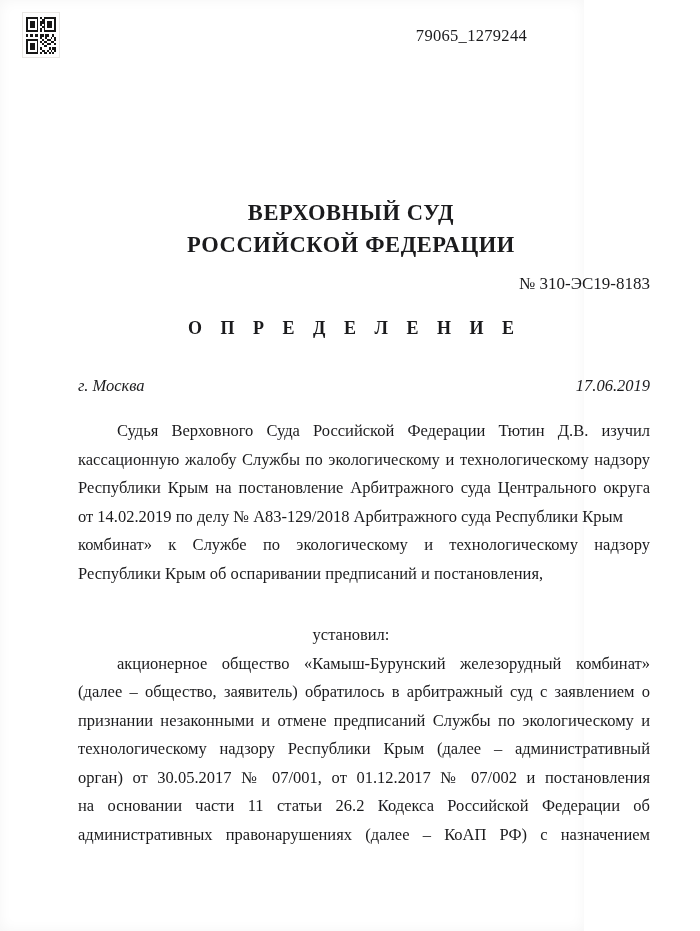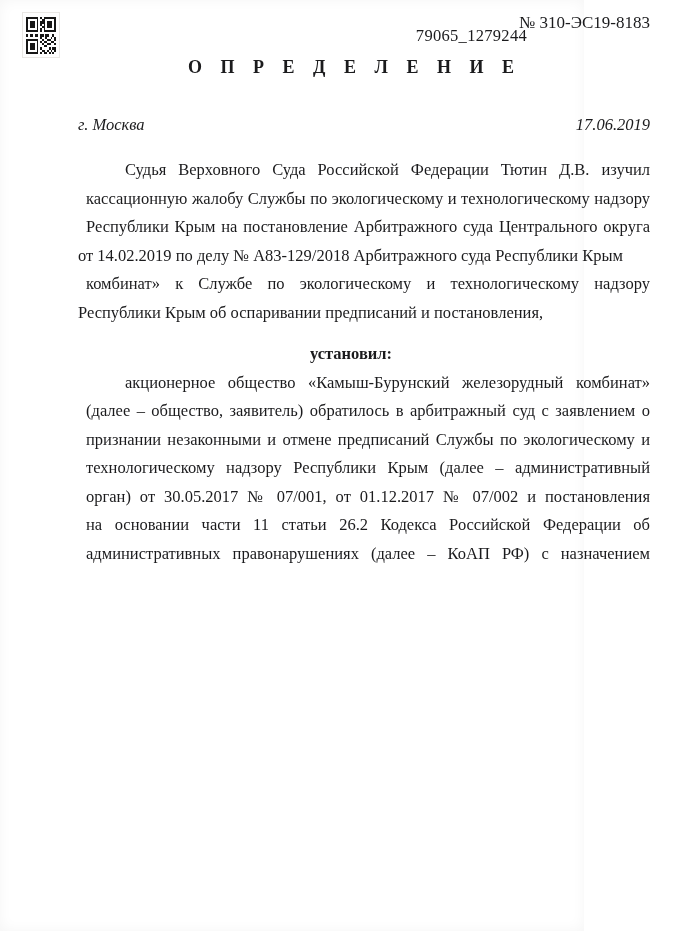--- a/index.html
+++ b/index.html
@@ -61,26 +61,26 @@
     justify-content: space-between;
     font-size: 16.5px;
     font-style: italic;
   }
   .body-text {
     margin-top: 21px;
     font-size: 16.5px;
     line-height: 28.5px;
   }
   .line { text-align: left; }
-  .line.j { text-align: justify; text-align-last: justify; margin-left: 8px; }
+  .line.j { text-align: justify; text-align-last: justify; }
   .line.ind { text-indent: 39px; }
   .ruling-heading {
-    margin-top: 13px;
+    margin-top: 33px;
     text-align: center;
-    font-weight: 700;
+    font-weight: 400;
     font-size: 16.5px;
     padding-right: 26px;
   }
 </style>
 </head>
 <body>
 
 <div class="page">
 
   <div class="qr-box">
@@ -100,20 +100,24 @@
         M8 14h1v1H8z M13 14h1v1h-1z M15 14h1v1h-1z M16 14h1v1h-1z
         M9 15h1v1H9z M10 15h1v1h-1z M12 15h1v1h-1z M14 15h1v1h-1z M16 15h1v1h-1z
         M8 16h1v1H8z M10 16h1v1h-1z M11 16h1v1h-1z M13 16h1v1h-1z M15 16h1v1h-1z"></path>
     </svg>
   </div>
 
   <div class="doc-id">79065_1279244</div>
 
   <div class="content">
 
+    <div class="court-title">
+      <div>ВЕРХОВНЫЙ СУД</div>
+      <div>РОССИЙСКОЙ ФЕДЕРАЦИИ</div>
+    </div>
 
     <div class="case-no">№ 310-ЭС19-8183</div>
 
     <div class="doc-type">О П Р Е Д Е Л Е Н И Е</div>
 
     <div class="meta-row">
       <span>г. Москва</span>
       <span>17.06.2019</span>
     </div>
 

